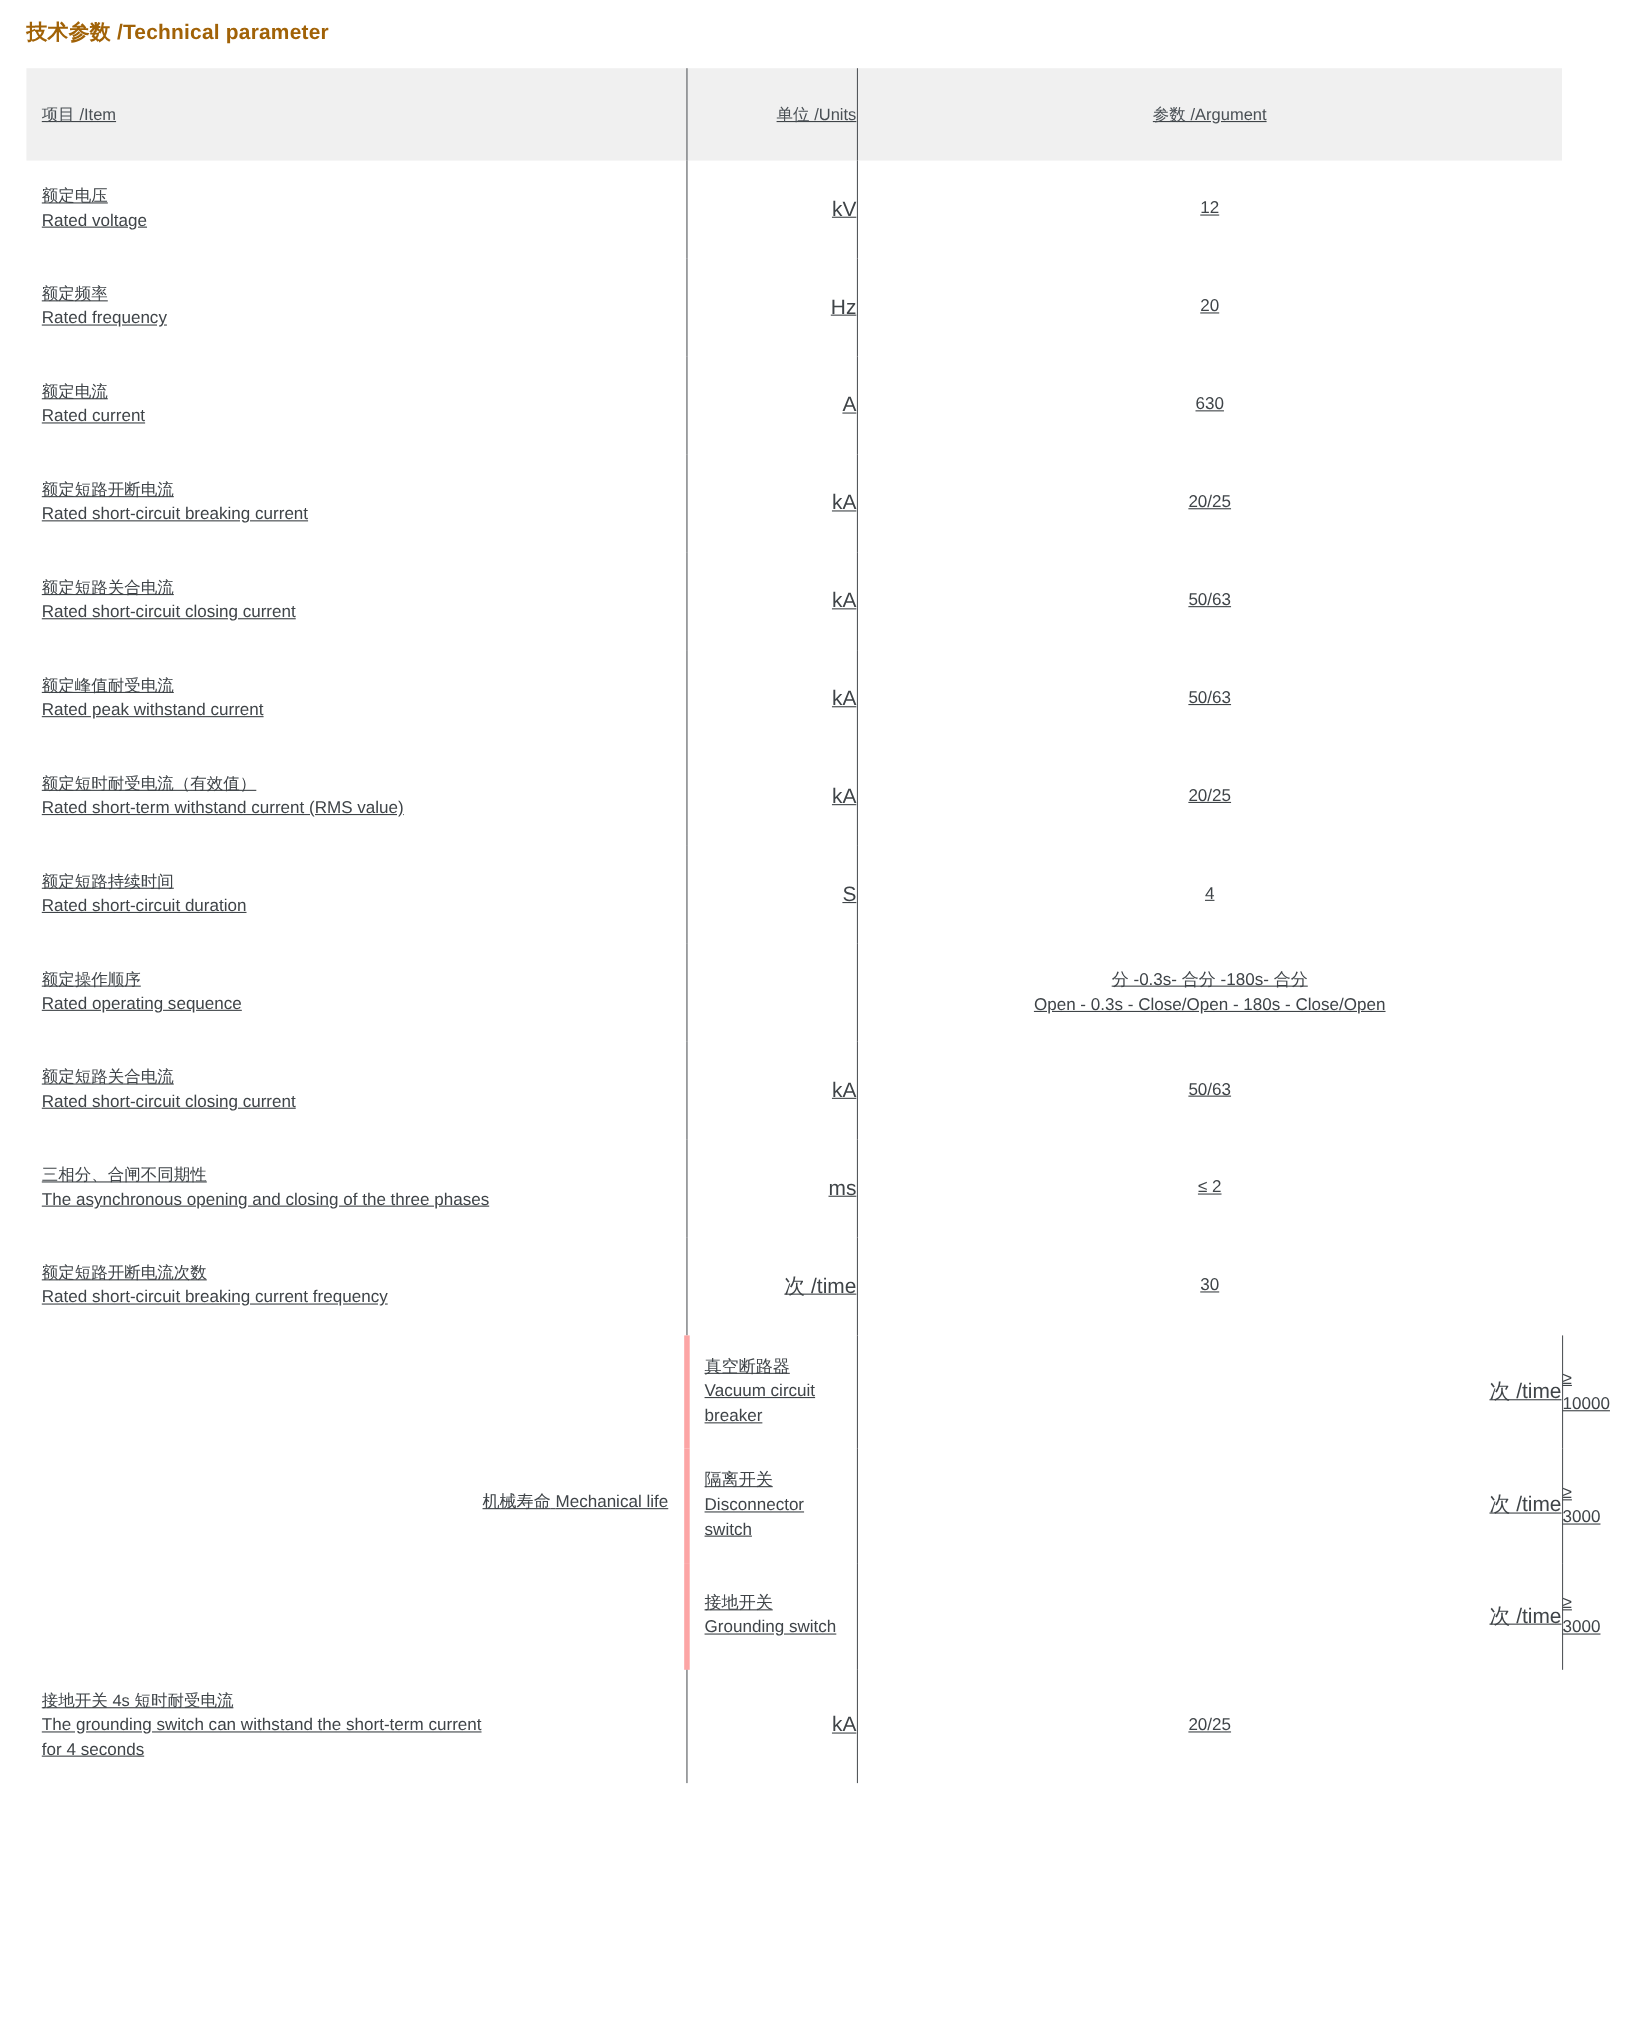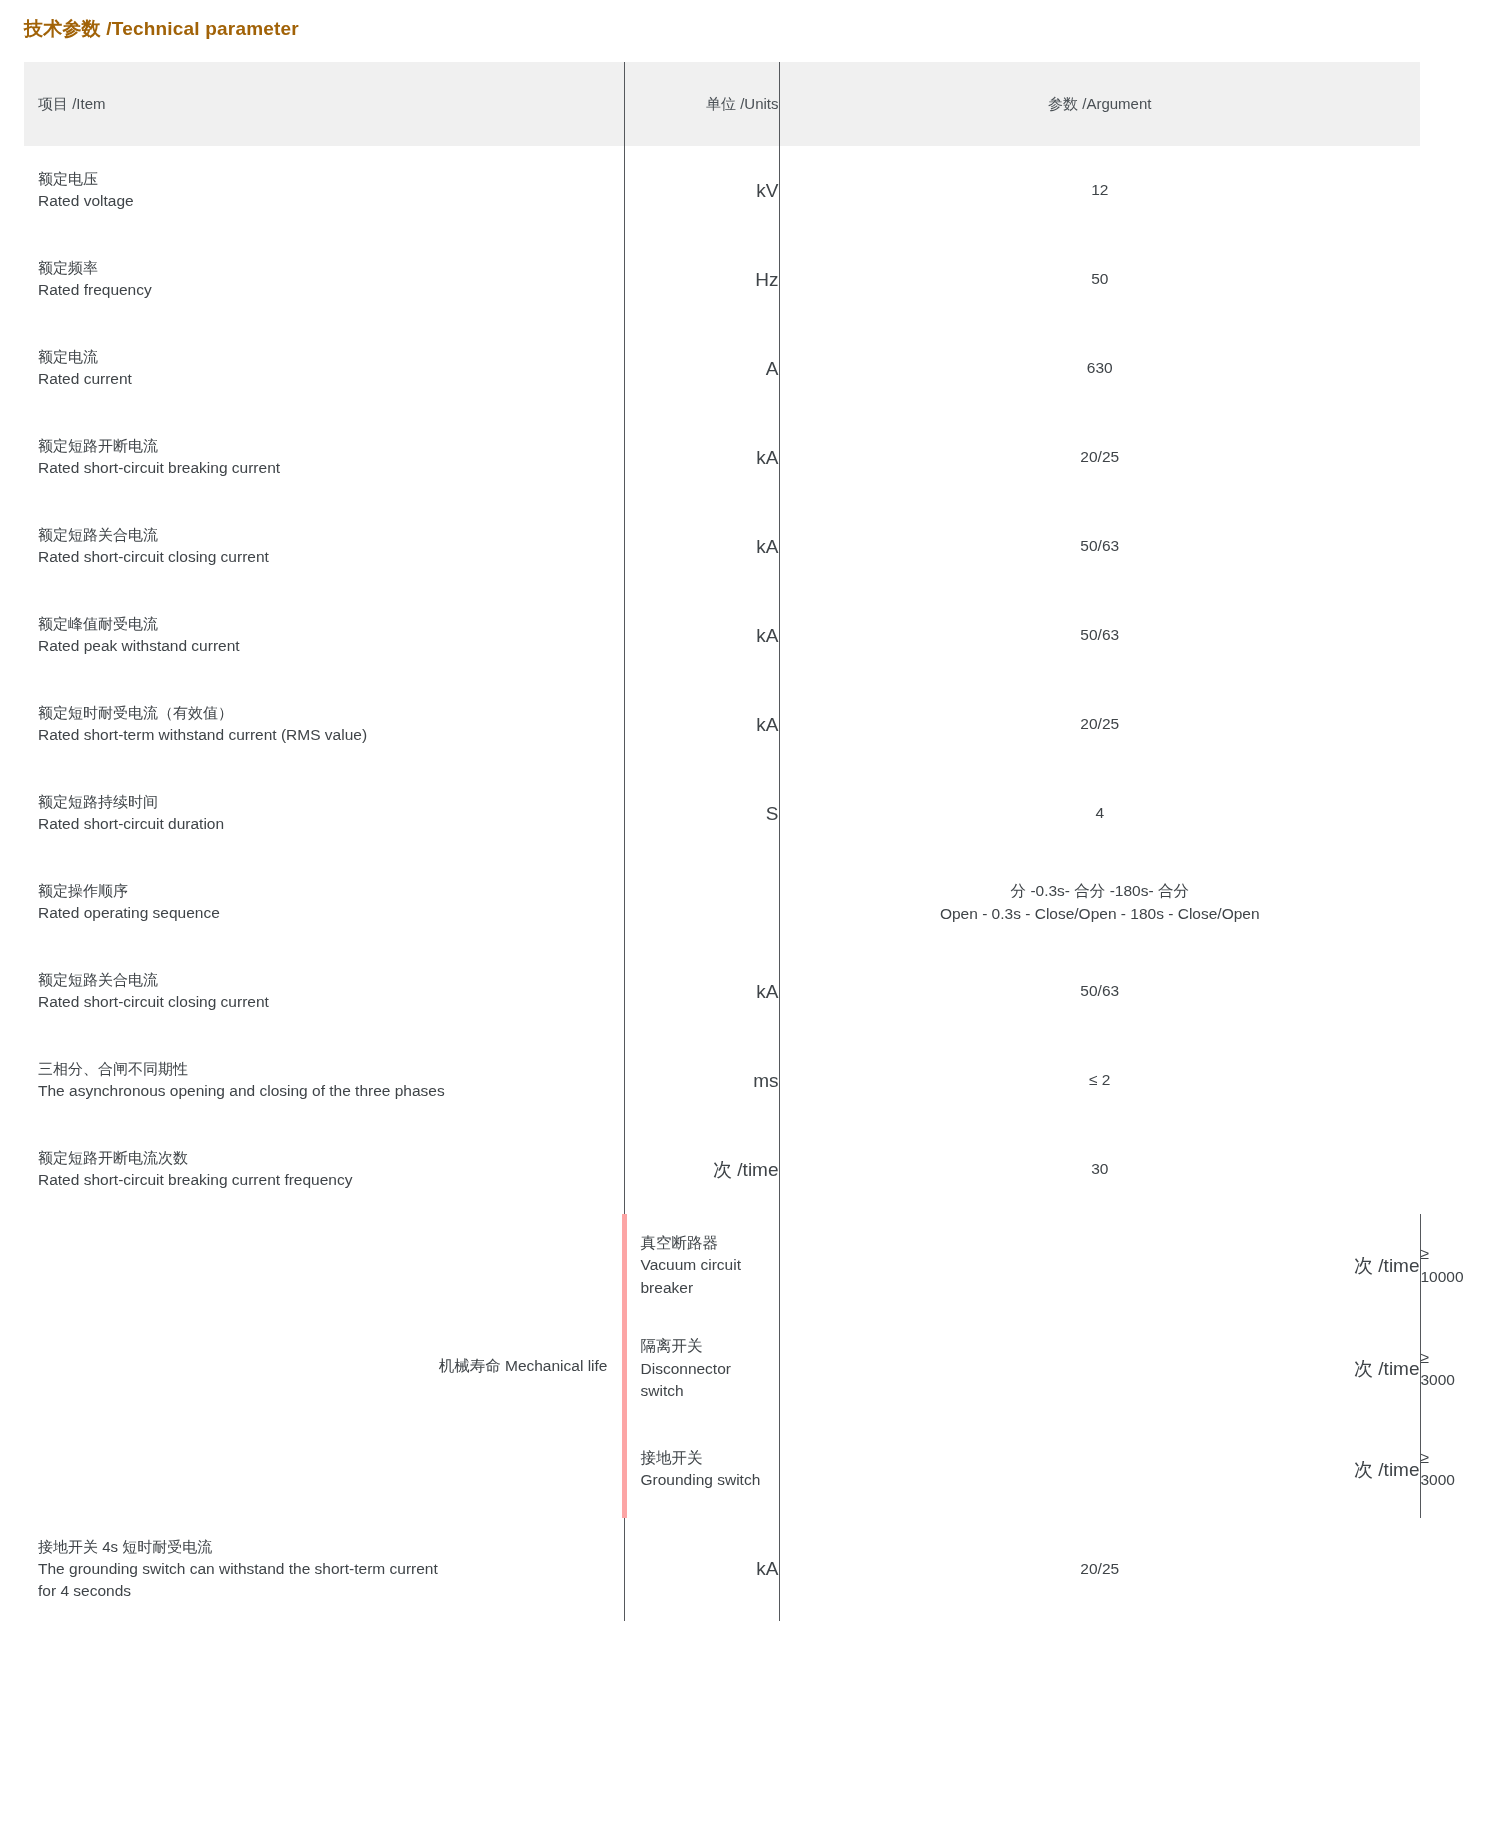--- a/index.html
+++ b/index.html
@@ -33,20 +33,21 @@
   .table-wrap {
     position: absolute;
     left: 24px;
     top: 62px;
     width: 1396px;
   }
   table.spec {
     border-collapse: collapse;
     width: 1396px;
     table-layout: fixed;
+    text-decoration: underline;
   }
   table.spec col.c-item   { width: 600px; }
   table.spec col.c-units  { width: 155px; }
   table.spec col.c-arg    { width: 641px; }
 
   table.spec th, table.spec td {
     border: 0;
     padding: 0;
     vertical-align: middle;
   }
@@ -142,21 +143,21 @@
           <td class="units">kV</td>
           <td class="arg">12</td>
         </tr>
 
         <tr class="row">
           <td class="item">
             <span class="cn">额定频率</span>
             <span class="en">Rated frequency</span>
           </td>
           <td class="units">Hz</td>
-          <td class="arg">50</td>
+          <td class="arg">20</td>
         </tr>
 
         <tr class="row">
           <td class="item">
             <span class="cn">额定电流</span>
             <span class="en">Rated current</span>
           </td>
           <td class="units">A</td>
           <td class="arg">630</td>
         </tr>

